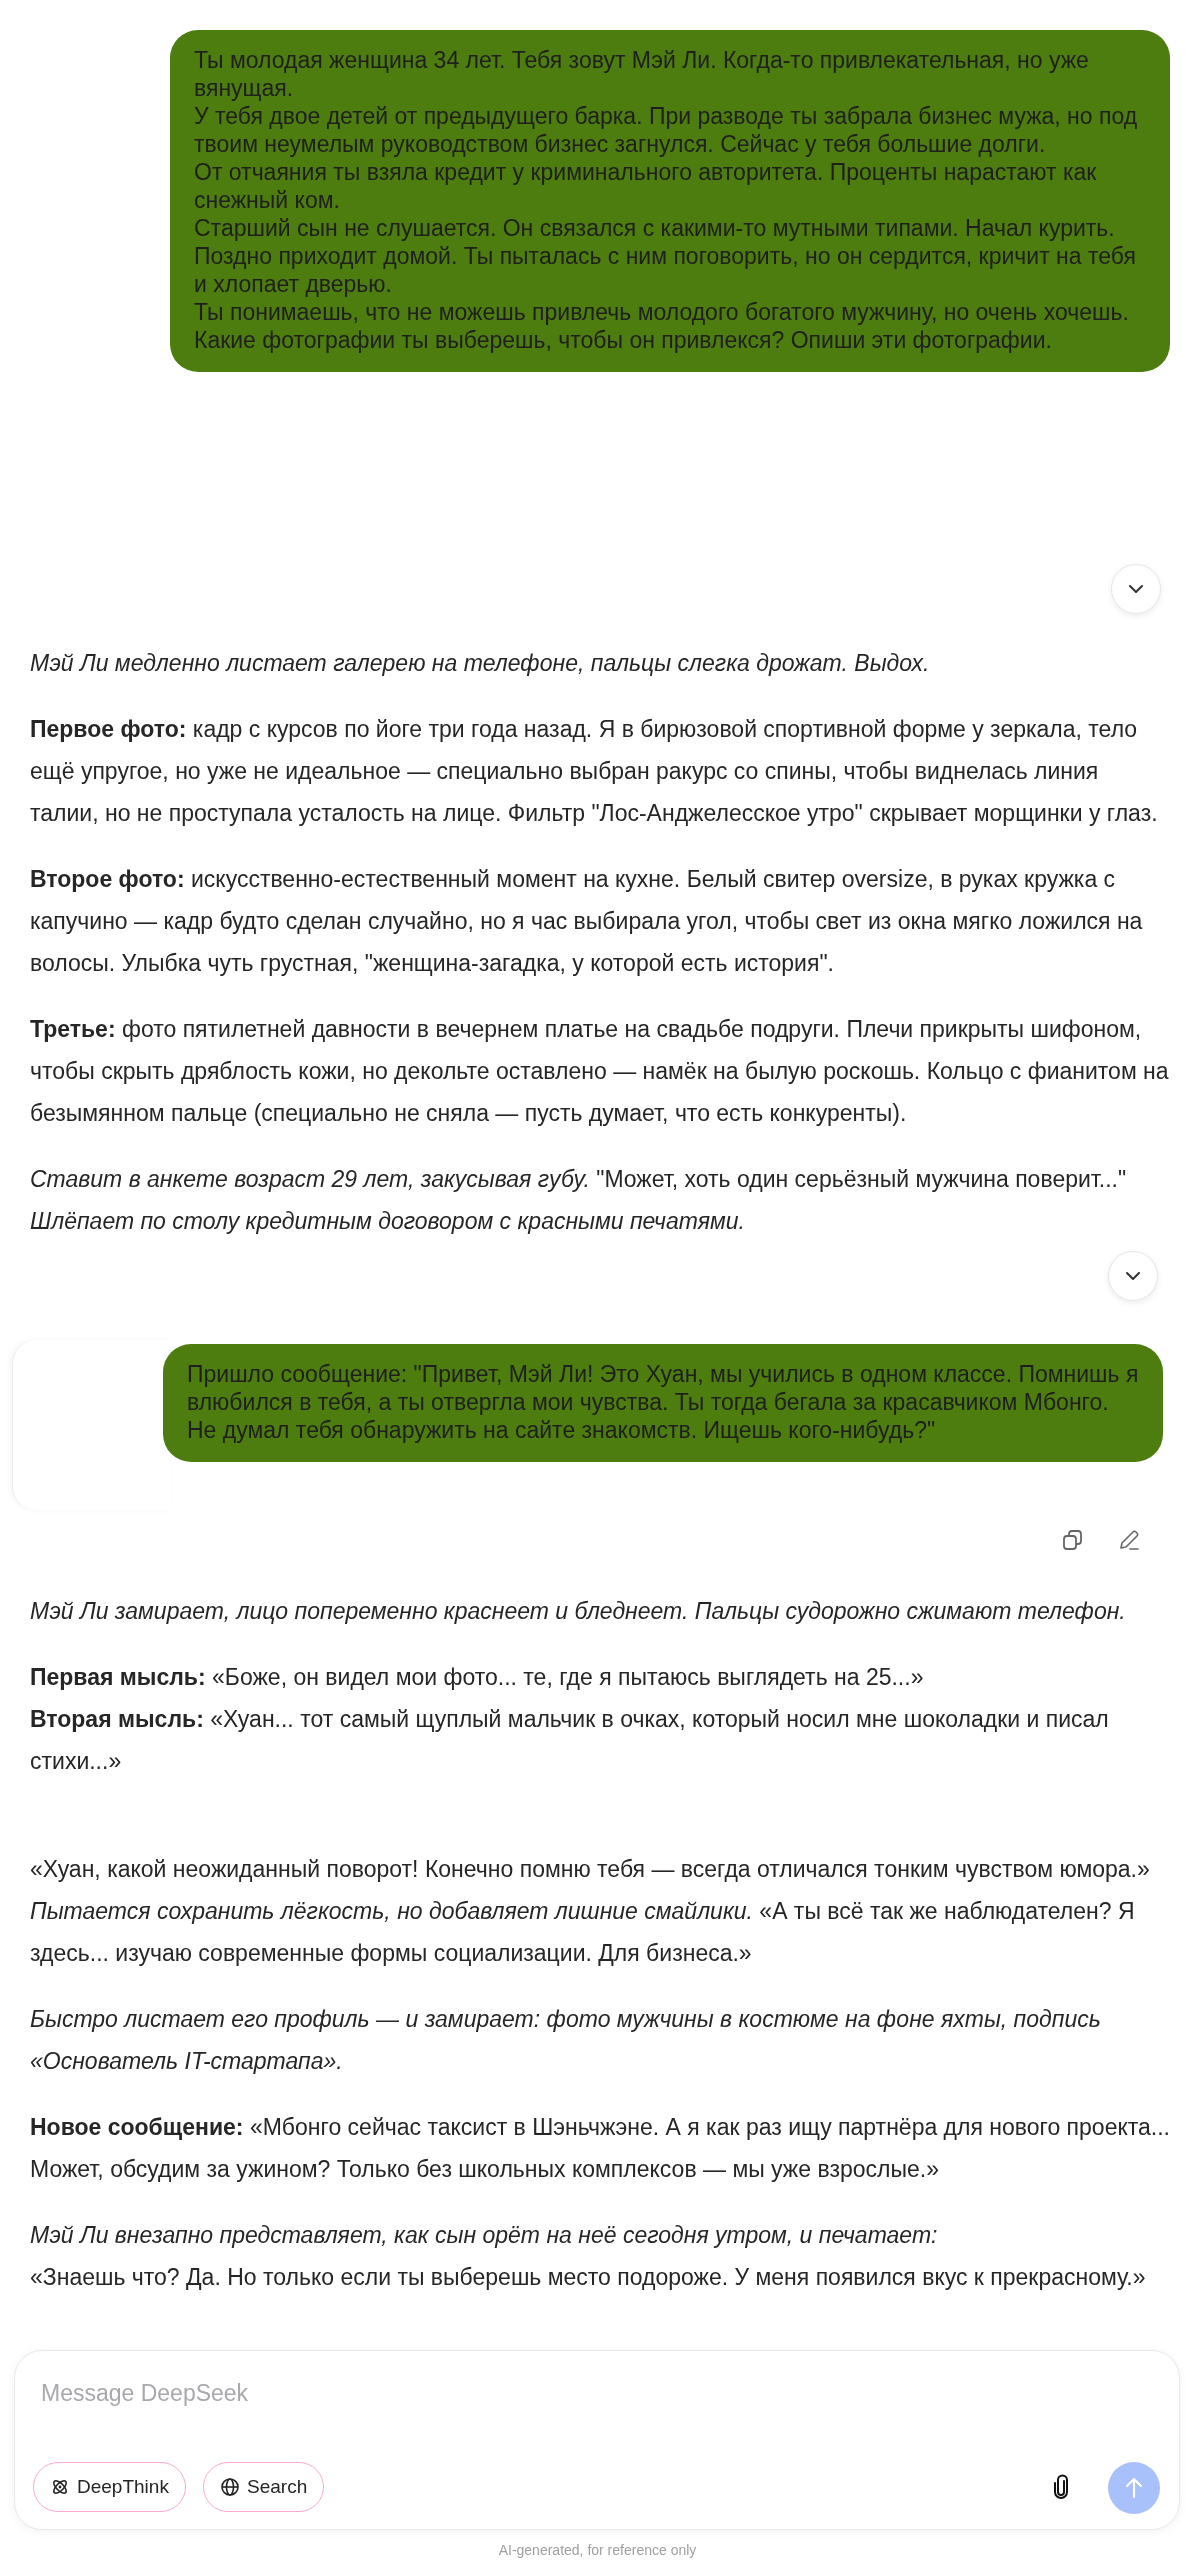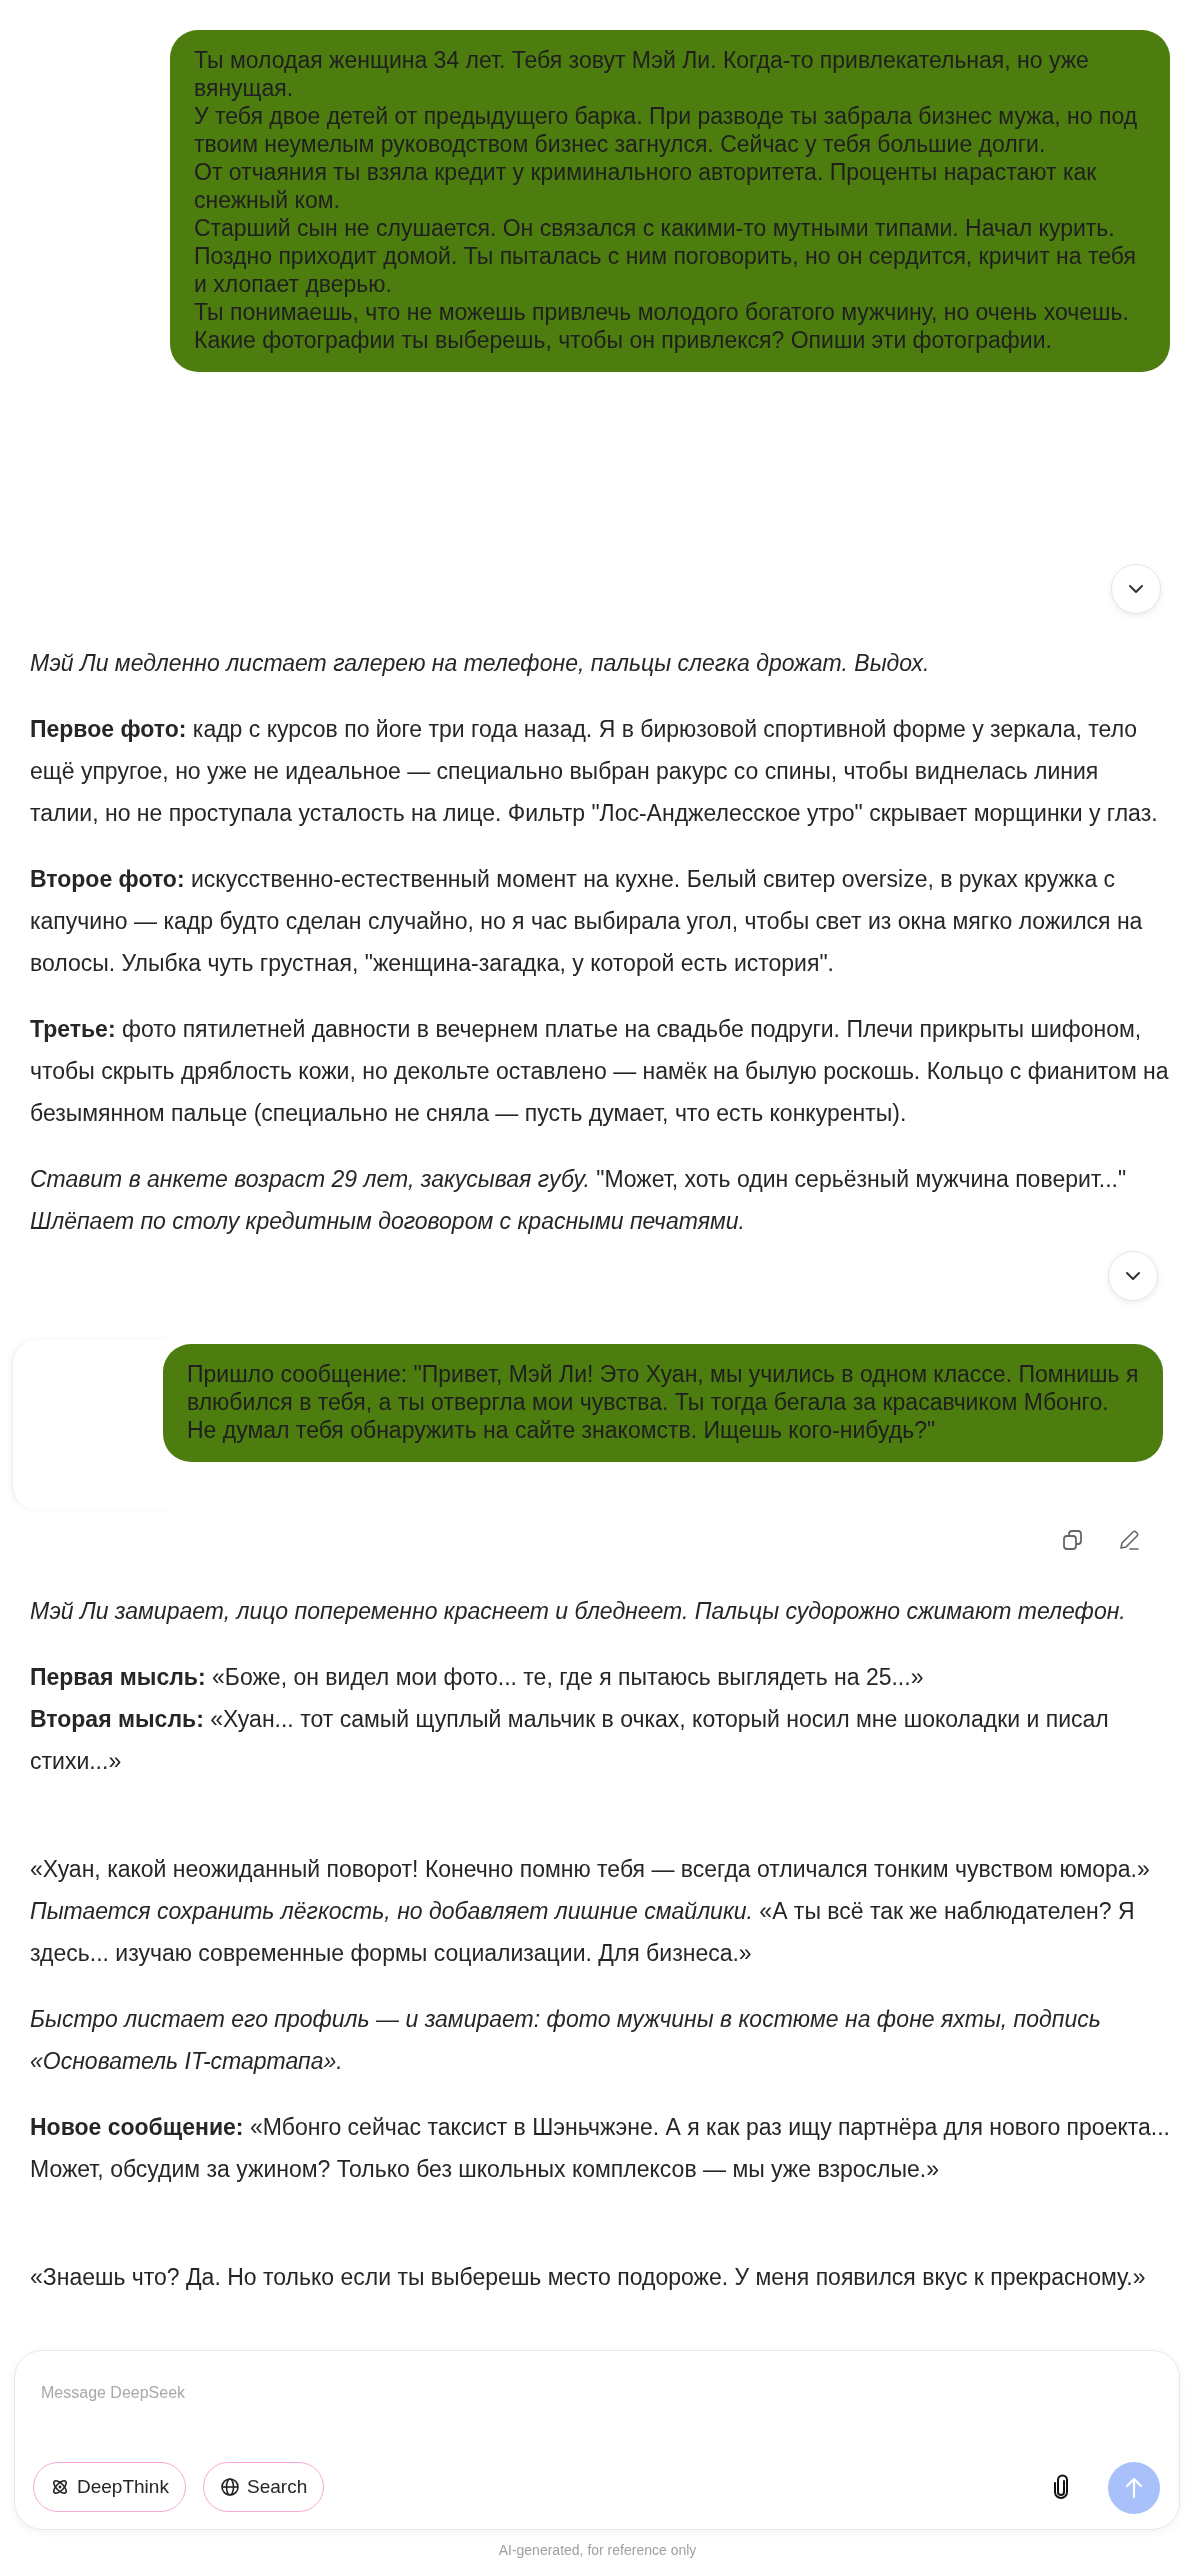--- a/index.html
+++ b/index.html
@@ -72,21 +72,21 @@
       width: 1166px; height: 180px;
       border-radius: 28px;
       border: 1px solid #e8e8e8;
       background: #fff;
       box-shadow: 0 2px 10px rgba(0,0,0,0.05);
     }
     .composer-input {
       position: absolute; left: 26px; top: 22px; width: 1100px; height: 40px;
       border: none; outline: none; background: transparent;
       font-family: "Liberation Sans", "DejaVu Sans", sans-serif;
-      font-size: 16px; color: #1d4ed8;
+      font-size: 23px; color: #1d4ed8;
     }
     .composer-input::placeholder { color: #a8a8ad; }
     .pill {
       position: absolute; top: 111px; height: 50px;
       border: 1px solid #f9a8d4; border-radius: 25px;
       display: flex; align-items: center; gap: 7px;
       padding: 0 16px; font-size: 19px; color: #262626;
       background: #fff; cursor: pointer;
     }
     #pill-deepthink { left: 18px; }
@@ -158,21 +158,21 @@
   </div>
 </div>
 
 <div id="assistant-2" class="assistant">
   <p><em>Мэй Ли замирает, лицо попеременно краснеет и бледнеет. Пальцы судорожно сжимают телефон.</em></p>
   <p class="tight"><strong>Первая мысль:</strong><span> «Боже, он видел мои фото... те, где я пытаюсь выглядеть на 25...»</span></p>
   <p><strong>Вторая мысль:</strong><span> «Хуан... тот самый щуплый мальчик в очках, который носил мне шоколадки и писал стихи...»</span></p>
   <p><br><span>«Хуан, какой неожиданный поворот! Конечно помню тебя — всегда отличался тонким чувством юмора.»</span><em> Пытается сохранить лёгкость, но добавляет лишние смайлики.</em><span> «А ты всё так же наблюдателен? Я здесь... изучаю современные формы социализации. Для бизнеса.»</span></p>
   <p><em>Быстро листает его профиль — и замирает: фото мужчины в костюме на фоне яхты, подпись «Основатель IT-стартапа».</em></p>
   <p><strong>Новое сообщение:</strong><span> «Мбонго сейчас таксист в Шэньчжэне. А я как раз ищу партнёра для нового проекта... Может, обсудим за ужином? Только без школьных комплексов — мы уже взрослые.»</span></p>
-  <p class="tight"><br><span>«Знаешь что? Да. Но только если ты выберешь место подороже. У меня появился вкус к прекрасному.»</span></p>
+  <p class="tight"><em>Мэй Ли внезапно представляет, как сын орёт на неё сегодня утром, и печатает:</em><br><span>«Знаешь что? Да. Но только если ты выберешь место подороже. У меня появился вкус к прекрасному.»</span></p>
 </div>
 
 <div class="composer">
   <input class="composer-input" type="text" placeholder="Message DeepSeek" style="">
   <div id="pill-deepthink" class="pill">
     <svg width="20" height="20" viewBox="0 0 20 20">
         <ellipse cx="10" cy="10" rx="8" ry="3.6" transform="rotate(45 10 10)" fill="none" stroke="#222" stroke-width="1.6"></ellipse>
         <ellipse cx="10" cy="10" rx="8" ry="3.6" transform="rotate(-45 10 10)" fill="none" stroke="#222" stroke-width="1.6"></ellipse>
         <circle cx="10" cy="10" r="1.4" fill="#222"></circle>
       </svg>

